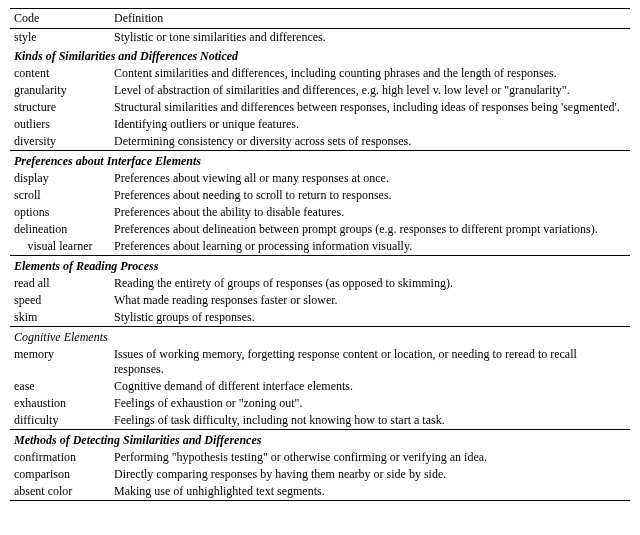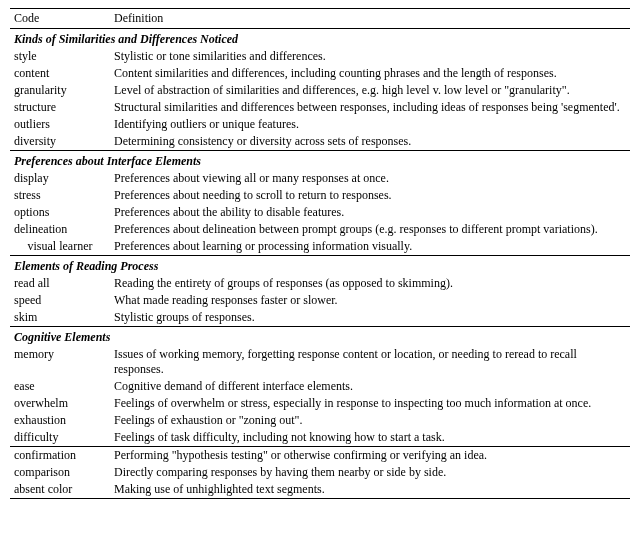--- a/index.html
+++ b/index.html
@@ -35,26 +35,26 @@
 
 <table>
   <tbody>
 
     <tr class="header-row">
       <td class="code-col">Code</td>
       <td class="def-col">Definition</td>
     </tr>
 
   <tr>
-    <td colspan="2" style="padding:3px 4px 1px 4px; font-weight:bold; font-style:italic;">Kinds of Similarities and Differences Noticed</td>
-  </tr>
-      <tr>
       <td class="code-col data-row" style="padding:1px 4px; vertical-align:top;">style</td>
       <td class="def-col data-row" style="padding:1px 4px; vertical-align:top;">Stylistic or tone similarities and differences.</td>
     </tr>
+      <tr>
+    <td colspan="2" style="padding:3px 4px 1px 4px; font-weight:bold; font-style:italic;">Kinds of Similarities and Differences Noticed</td>
+  </tr>
       <tr>
       <td class="code-col data-row" style="padding:1px 4px; vertical-align:top;">content</td>
       <td class="def-col data-row" style="padding:1px 4px; vertical-align:top;">Content similarities and differences, including counting phrases and the length of responses.</td>
     </tr>
       <tr>
       <td class="code-col data-row" style="padding:1px 4px; vertical-align:top;">granularity</td>
       <td class="def-col data-row" style="padding:1px 4px; vertical-align:top;">Level of abstraction of similarities and differences, e.g. high level v. low level or "granularity".</td>
     </tr>
       <tr>
       <td class="code-col data-row" style="padding:1px 4px; vertical-align:top;">structure</td>
@@ -72,21 +72,21 @@
         <td colspan="2" style="border-top:1px solid #000; padding:0; height:0;"></td>
       </tr>
       <tr>
     <td colspan="2" style="padding:3px 4px 1px 4px; font-weight:bold; font-style:italic;">Preferences about Interface Elements</td>
   </tr>
       <tr>
       <td class="code-col data-row" style="padding:1px 4px; vertical-align:top;">display</td>
       <td class="def-col data-row" style="padding:1px 4px; vertical-align:top;margin-left:48px;">Preferences about viewing all or many responses at once.</td>
     </tr>
       <tr>
-      <td class="code-col data-row" style="padding:1px 4px; vertical-align:top;">stress</td>
+      <td class="code-col data-row" style="padding:1px 4px; vertical-align:top;">scroll</td>
       <td class="def-col data-row" style="padding:1px 4px; vertical-align:top;">Preferences about needing to scroll to return to responses.</td>
     </tr>
       <tr>
       <td class="code-col data-row" style="padding:1px 4px; vertical-align:top;">options</td>
       <td class="def-col data-row" style="padding:1px 4px; vertical-align:top;">Preferences about the ability to disable features.</td>
     </tr>
       <tr>
       <td class="code-col data-row" style="padding:1px 4px; vertical-align:top;">delineation</td>
       <td class="def-col data-row" style="padding:1px 4px; vertical-align:top;">Preferences about delineation between prompt groups (e.g. responses to different prompt variations).</td>
     </tr>
@@ -109,45 +109,44 @@
       <td class="def-col data-row" style="padding:1px 4px; vertical-align:top;">What made reading responses faster or slower.</td>
     </tr>
       <tr>
       <td class="code-col data-row" style="padding:1px 4px; vertical-align:top;">skim</td>
       <td class="def-col data-row" style="padding:1px 4px; vertical-align:top;">Stylistic groups of responses.</td>
     </tr>
       <tr>
         <td colspan="2" style="border-top:1px solid #000; padding:0; height:0;"></td>
       </tr>
       <tr>
-    <td colspan="2" style="padding:3px 4px 1px 4px; font-weight:bold; font-style:italic;margin-top:10px;">Cognitive Elements</td>
+    <td colspan="2" style="padding:3px 4px 1px 4px; font-weight:normal; font-style:italic;margin-top:10px;">Cognitive Elements</td>
   </tr>
       <tr>
       <td class="code-col data-row" style="padding:1px 4px; vertical-align:top;">memory</td>
       <td class="def-col data-row" style="padding:1px 4px; vertical-align:top;">Issues of working memory, forgetting response content or location, or needing to reread to recall responses.</td>
     </tr>
       <tr>
       <td class="code-col data-row" style="padding:1px 4px; vertical-align:top;">ease</td>
       <td class="def-col data-row" style="padding:1px 4px; vertical-align:top;">Cognitive demand of different interface elements.</td>
-    </tr>
-      <tr>
-      <td class="code-col data-row" style="padding:1px 4px; vertical-align:top;">overwhelm</td>
-      <td class="def-col data-row" style="padding:1px 4px; vertical-align:top;">Feelings of overwhelm or stress, especially in response to inspecting too much information at once.</td>
     </tr>
       <tr>
       <td class="code-col data-row" style="padding:1px 4px; vertical-align:top;">exhaustion</td>
       <td class="def-col data-row" style="padding:1px 4px; vertical-align:top;">Feelings of exhaustion or "zoning out".</td>
     </tr>
       <tr>
       <td class="code-col data-row" style="padding:1px 4px; vertical-align:top;">difficulty</td>
       <td class="def-col data-row" style="padding:1px 4px; vertical-align:top;">Feelings of task difficulty, including not knowing how to start a task.</td>
     </tr>
       <tr>
         <td colspan="2" style="border-top:1px solid #000; padding:0; height:0;"></td>
       </tr>
+      <tr>
+    <td colspan="2" style="padding:3px 4px 1px 4px; font-weight:bold; font-style:italic;">Methods of Detecting Similarities and Differences</td>
+  </tr>
       <tr>
       <td class="code-col data-row" style="padding:1px 4px; vertical-align:top;">confirmation</td>
       <td class="def-col data-row" style="padding:1px 4px; vertical-align:top;">Performing "hypothesis testing" or otherwise confirming or verifying an idea.</td>
     </tr>
       <tr>
       <td class="code-col data-row" style="padding:1px 4px; vertical-align:top;margin-left:16px;">comparison</td>
       <td class="def-col data-row" style="padding:1px 4px; vertical-align:top;">Directly comparing responses by having them nearby or side by side.</td>
     </tr>
       <tr>
       <td class="code-col data-row" style="padding:1px 4px; vertical-align:top;">absent color</td>

